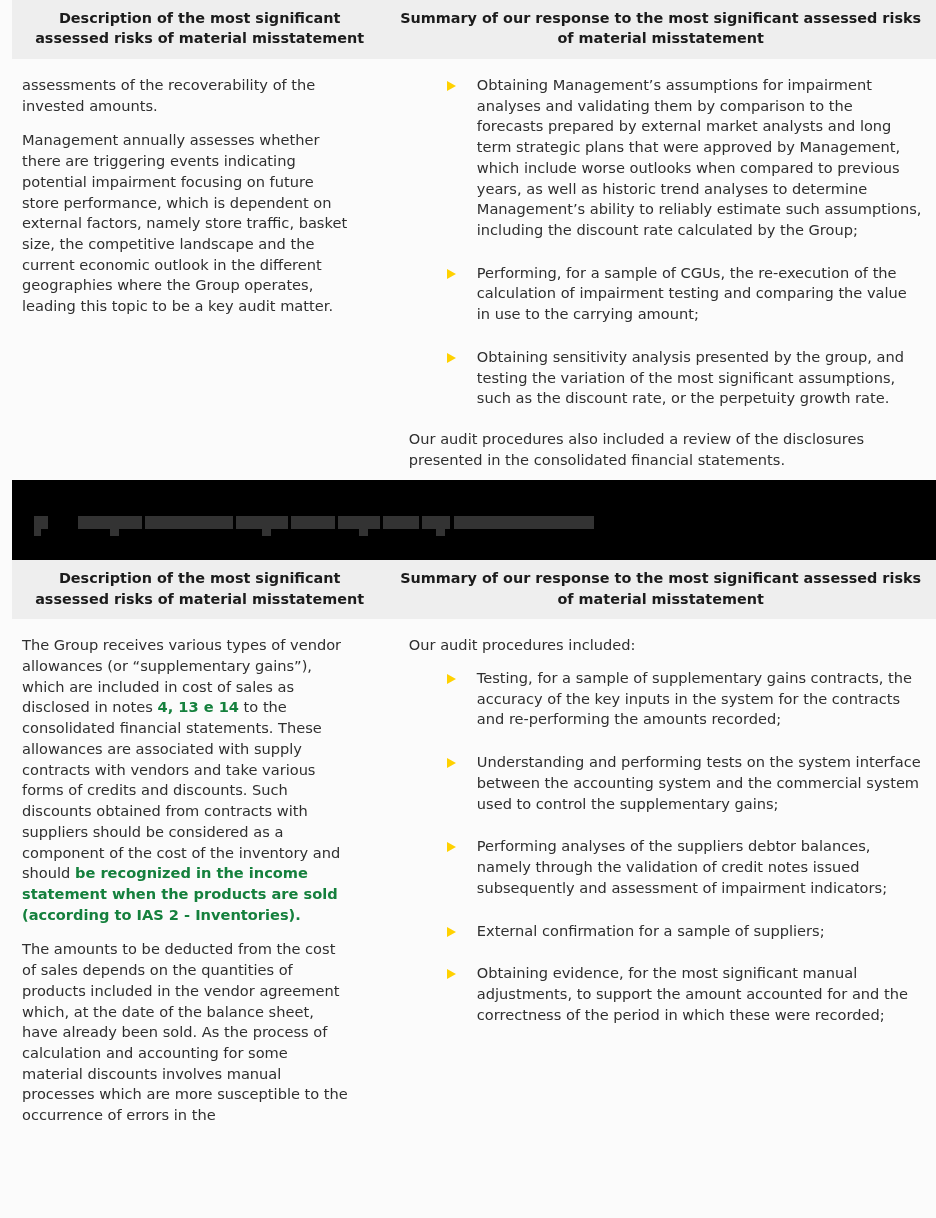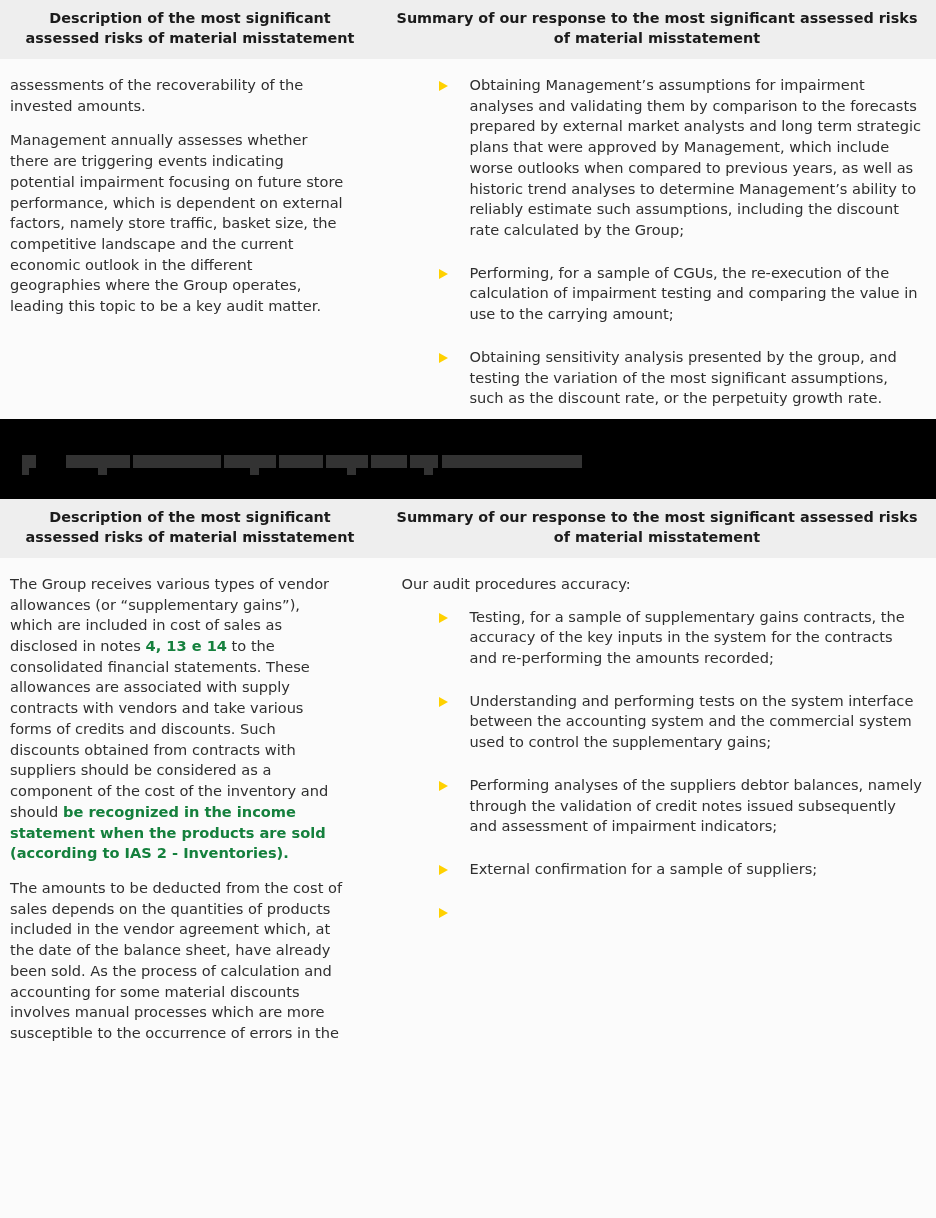--- a/index.html
+++ b/index.html
@@ -10,21 +10,21 @@
   }
   body {
     width: 936px;
     height: 1218px;
     background: #fbfbfb;
     font-family: "DejaVu Sans", "Liberation Sans", sans-serif;
     color: #2b2b2b;
     overflow: hidden;
   }
 
-  .page { width: 936px; position: relative; }
+  .page { width: 936px; position: relative; padding-left: 12px; }
 
   
   .thead {
     display: flex;
     background: #eeeeee;
     width: 100%;
   }
   .thead .th {
     text-align: center;
     font-weight: bold;
@@ -162,20 +162,21 @@
         </li>
         <li>
           <span class="tri"></span>
           <span>Performing, for a sample of CGUs, the re-execution of the calculation of impairment testing and comparing the value in use to the carrying amount;</span>
         </li>
         <li>
           <span class="tri"></span>
           <span>Obtaining sensitivity analysis presented by the group, and testing the variation of the most significant assumptions, such as the discount rate, or the perpetuity growth rate.</span>
         </li>
       </ul>
+      <p class="after-bullets">Our audit procedures also included a review of the disclosures presented in the consolidated financial statements.</p>
     </div>
   </div>
 
   <div class="redacted-band">
     <div class="redact-row">
       <div class="redact-num"></div>
       <div class="redact-gap"></div>
       <div class="redact-gap"></div>
       <div class="redact-gap"></div>
       <div class="redact-blk desc" style="width:64px"></div>
@@ -204,38 +205,39 @@
   <div class="trow">
 
     <div class="cell left">
       <p class="para">
         <span>The Group receives various types of vendor allowances (or “supplementary gains”), which are included in cost of sales as disclosed in notes </span><b>4, 13 e 14</b><span> to the consolidated financial statements. These allowances are associated with supply contracts with vendors and take various forms of credits and discounts. Such discounts obtained from contracts with suppliers should be considered as a component of the cost of the inventory and should </span><b>be recognized in the income statement when the products are sold (according to IAS 2 - Inventories).</b>
       </p>
       <p class="para">The amounts to be deducted from the cost of sales depends on the quantities of products included in the vendor agreement which, at the date of the balance sheet, have already been sold. As the process of calculation and accounting for some material discounts involves manual processes which are more susceptible to the occurrence of errors in the</p>
     </div>
 
     <div class="cell right">
-      <p class="lead">Our audit procedures accuracy:</p>
+      <p class="lead">Our audit procedures included:</p>
       <ul class="bullets">
         <li>
           <span class="tri"></span>
           <span>Testing, for a sample of supplementary gains contracts, the accuracy of the key inputs in the system for the contracts and re-performing the amounts recorded;</span>
         </li>
         <li>
           <span class="tri"></span>
           <span>Understanding and performing tests on the system interface between the accounting system and the commercial system used to control the supplementary gains;</span>
         </li>
         <li>
           <span class="tri"></span>
           <span>Performing analyses of the suppliers debtor balances, namely through the validation of credit notes issued subsequently and assessment of impairment indicators;</span>
         </li>
         <li>
           <span class="tri"></span>
           <span>External confirmation for a sample of suppliers;</span>
         </li>
         <li>
           <span class="tri"></span>
+          <span>Obtaining evidence, for the most significant manual adjustments, to support the amount accounted for and the correctness of the period in which these were recorded;</span>
         </li>
       </ul>
     </div>
   </div>
 
 </div>
 
 </body></html>

